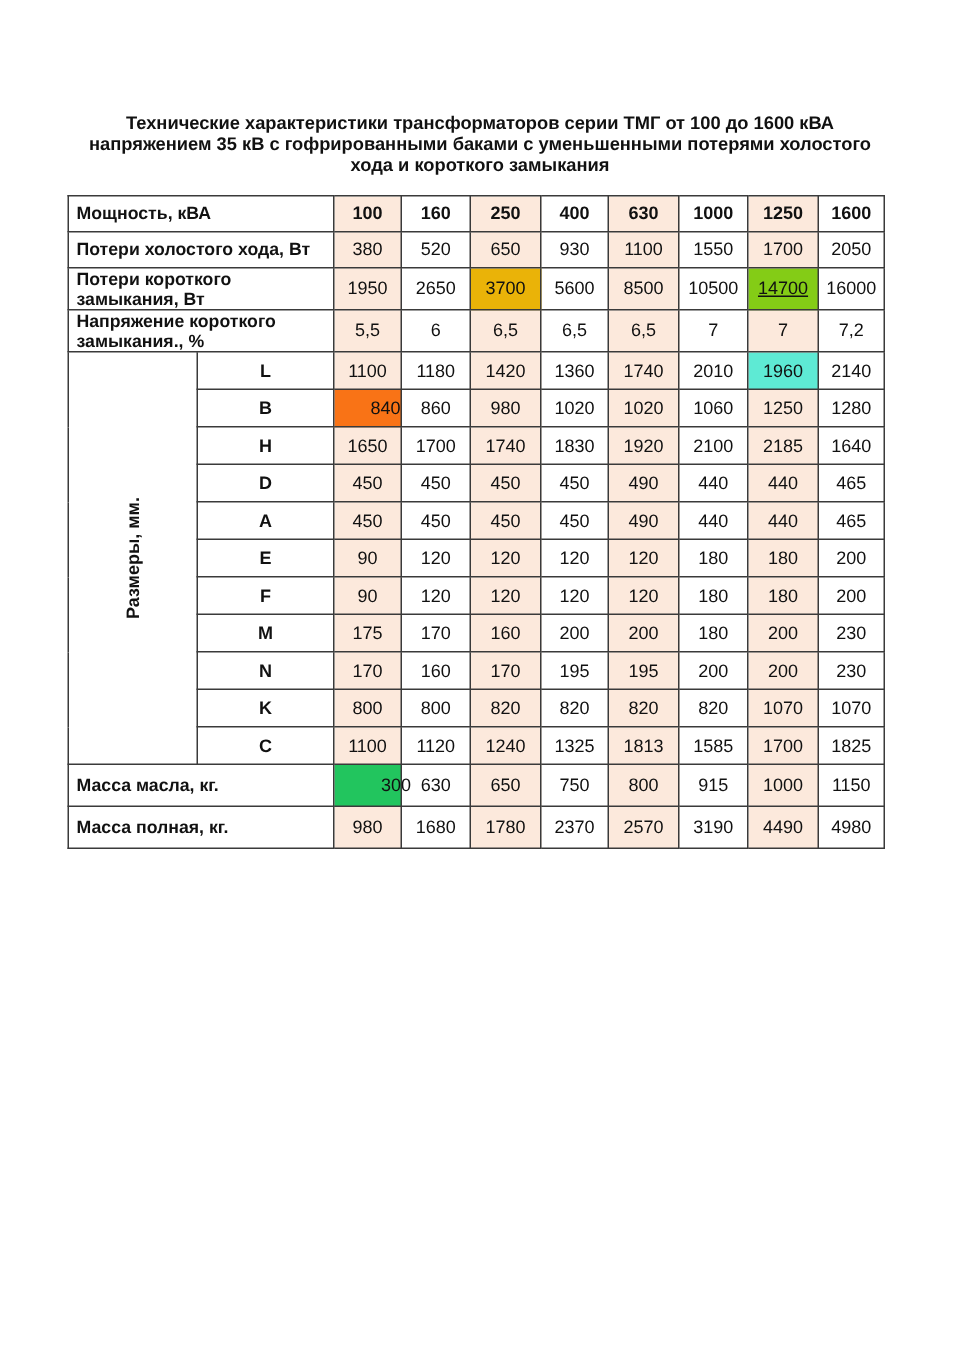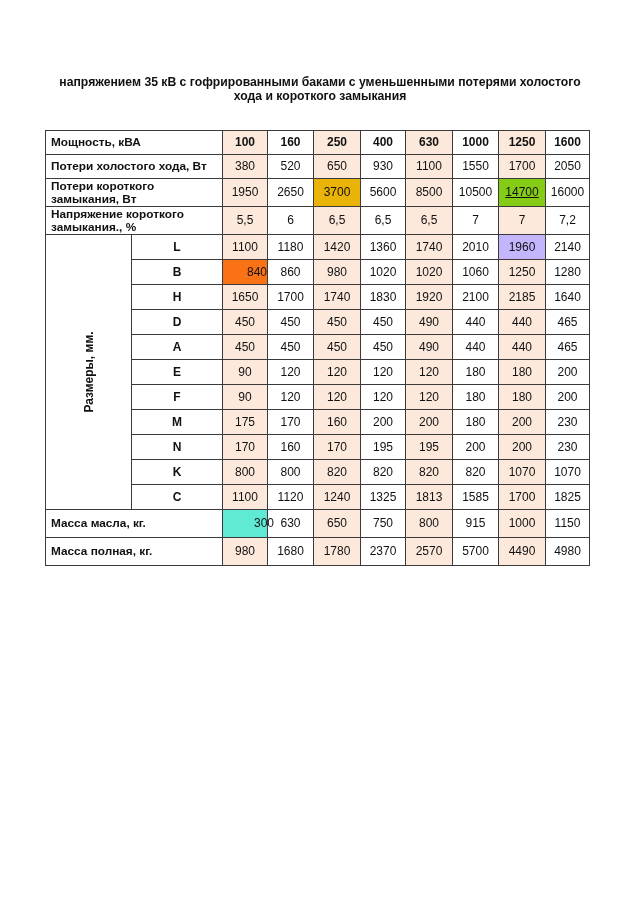--- a/index.html
+++ b/index.html
@@ -34,20 +34,21 @@
   td.vert span {
     position: absolute; left: 50%; top: 50%;
     transform: translate(-50%, -50%) rotate(-90deg);
     white-space: nowrap; font-weight: bold; font-size: 12px;
   }
 </style>
 </head>
 <body>
 
 <div class="title">
+  <div>Технические характеристики трансформаторов серии ТМГ от 100 до 1600 кВА</div>
   <div>напряжением  35 кВ с гофрированными баками с уменьшенными потерями холостого</div>
   <div>хода и короткого замыкания</div>
 </div>
 
 <table class="spec">
   <colgroup>
     <col style="width:86px">
     <col style="width:91px">
     <col style="width:45px">
       <col style="width:46px">
@@ -107,21 +108,21 @@
         <td rowspan="11" class="vert">
           <span>Размеры, мм.</span>
         </td>
         <td class="sub">L</td>
         <td class="hl" style="background: rgb(252, 233, 220);">1100</td>
         <td>1180</td>
         <td class="hl" style="background: rgb(252, 233, 220);">1420</td>
         <td>1360</td>
         <td class="hl" style="background: rgb(252, 233, 220);">1740</td>
         <td>2010</td>
-        <td class="hl" style="background: #c4b5fd; margin-left: 20px;">1960</td>
+        <td class="hl" style="background: #5eead4; margin-left: 20px;">1960</td>
         <td>2140</td>
       </tr>
       <tr style="height: 25px;">
         <td class="sub">B</td>
         <td class="hl" style="background: #f97316; text-align: right;">840</td>
         <td>860</td>
         <td class="hl" style="background: rgb(252, 233, 220);">980</td>
         <td>1020</td>
         <td class="hl" style="background: rgb(252, 233, 220);">1020</td>
         <td>1060</td>
@@ -222,34 +223,34 @@
         <td>1120</td>
         <td class="hl" style="background: rgb(252, 233, 220);">1240</td>
         <td>1325</td>
         <td class="hl" style="background: rgb(252, 233, 220);">1813</td>
         <td>1585</td>
         <td class="hl" style="background: rgb(252, 233, 220);">1700</td>
         <td>1825</td>
       </tr>
       <tr class="tall">
         <td colspan="2" class="lbl">Масса масла, кг.</td>
-        <td class="hl" style="background: #5eead4; padding-left: 31px;">300</td>
+        <td class="hl" style="background: #22c55e; padding-left: 31px;">300</td>
         <td>630</td>
         <td class="hl" style="background: rgb(252, 233, 220);">650</td>
         <td>750</td>
         <td class="hl" style="background: rgb(252, 233, 220);">800</td>
         <td>915</td>
         <td class="hl" style="background: rgb(252, 233, 220);">1000</td>
         <td>1150</td>
       </tr>
       <tr class="tall">
         <td colspan="2" class="lbl">Масса полная, кг.</td>
         <td class="hl" style="background: rgb(252, 233, 220);">980</td>
         <td>1680</td>
         <td class="hl" style="background: rgb(252, 233, 220);">1780</td>
         <td>2370</td>
         <td class="hl" style="background: rgb(252, 233, 220);">2570</td>
-        <td>5700</td>
+        <td>3190</td>
         <td class="hl" style="background: rgb(252, 233, 220);">4490</td>
         <td>4980</td>
       </tr>
     </tbody>
 </table>
 
 </body></html>

